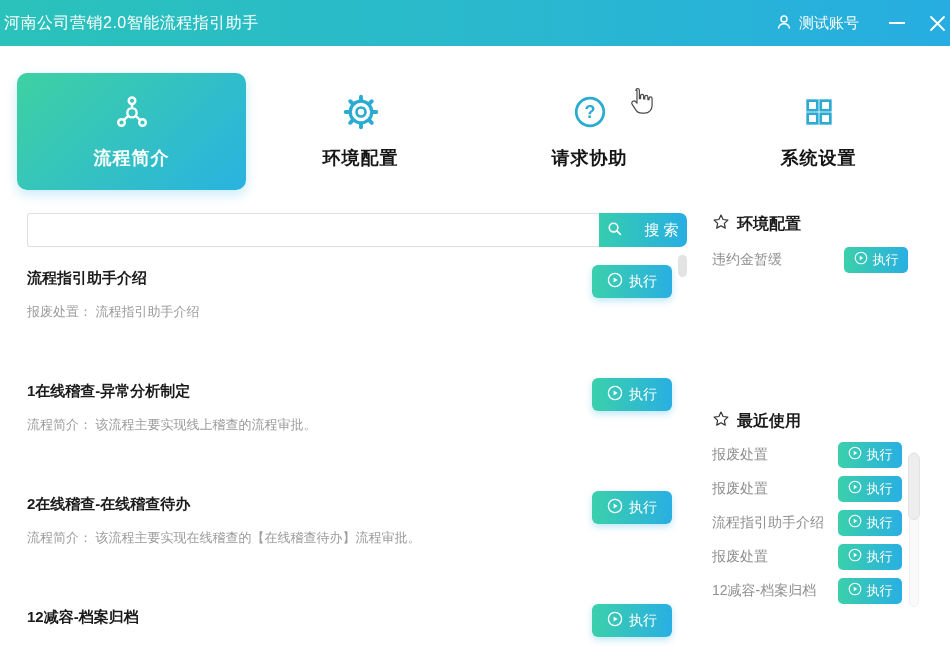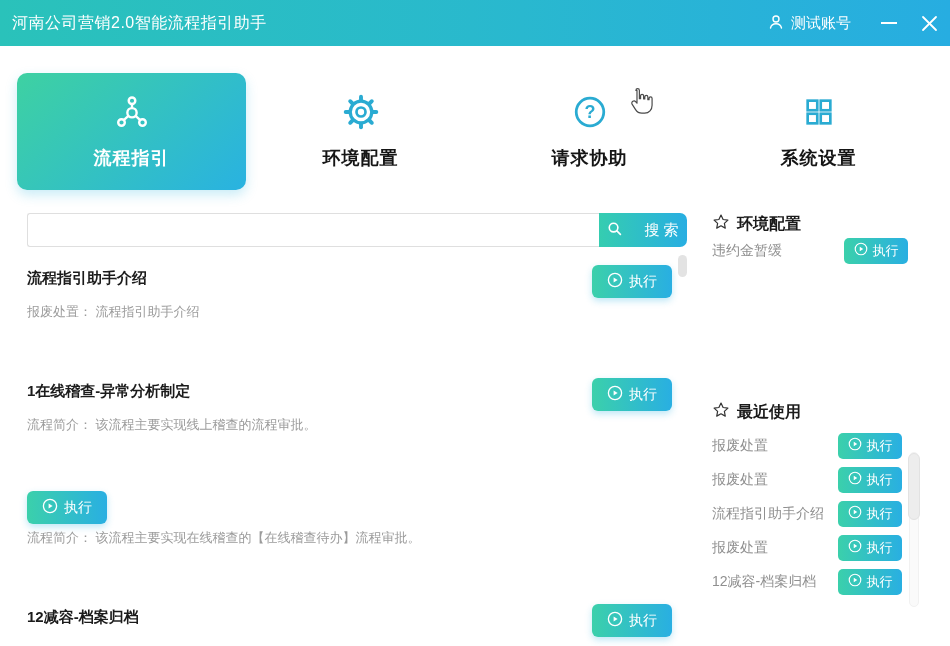--- a/index.html
+++ b/index.html
@@ -5,21 +5,21 @@
   * { margin:0; padding:0; box-sizing:border-box; }
   html,body { width:950px; height:646px; }
   body {
     position:relative; overflow:hidden; background:#fff;
     font-family:"Liberation Sans","DejaVu Sans",sans-serif;
   }
   
   .titlebar{
     height:46px; width:100%;
     background:linear-gradient(90deg,#2ac2ba 0%,#29b8cf 55%,#27ade1 100%);
-    display:flex; align-items:center; padding:0 12px; color:#fff;
+    display:flex; align-items:center; padding:0 4px; color:#fff;
   }
   .titlebar .app-title{ font-size:16px; letter-spacing:.5px; }
   .titlebar-right{ margin-left:auto; display:flex; align-items:center; }
   .user-chip{ display:flex; align-items:flex-end; gap:7px; font-size:15px; }
   .win-min{ width:16px; height:2px; background:#fff; margin-left:30px; cursor:pointer; }
   .win-close{ margin-left:24px; cursor:pointer; display:flex; }
   
   .tabs{ display:flex; margin:27px 17px 0; height:117px; }
   .tab{
     flex:1; display:flex; flex-direction:column; align-items:center;
@@ -59,21 +59,21 @@
   
   .sidebar{ position:absolute; left:712px; top:213px; width:228px; }
   .side-header{ display:flex; align-items:center; gap:7px; font-size:16px; font-weight:bold; color:#1b1b1b; }
   .side-row{ display:flex; align-items:center; justify-content:space-between; width:196px; height:27px; margin-bottom:7px; }
   .side-label{ font-size:14px; color:#8f8f8f; white-space:nowrap; overflow:hidden; }
   .side-btn{
     width:64px; height:26px; border:none; cursor:pointer; border-radius:5px;
     background:linear-gradient(90deg,#3bd0ab,#29afe2); color:#fff; font-size:13px;
     display:flex; align-items:center; justify-content:center; gap:5px; flex:none;
   }
-  .fav-section .side-row{ margin-top:2px; }
+  .fav-section .side-row{ margin-top:11px; }
   .recent-section{ margin-top:137px; }
   .recent-rows{ margin-top:9px; }
   .recent-rows .side-row{ width:190px; }
   
   .main-scrollthumb{ position:absolute; left:678px; top:255px; width:9px; height:22px; background:#e3e3e3; border-radius:5px; }
   .side-scrolltrack{ position:absolute; left:909px; top:452px; width:10px; height:155px; background:#fafafa; border:1px solid #f1f1f1; border-radius:5px; }
   .side-scrollthumb{ position:absolute; left:908px; top:453px; width:12px; height:67px; background:#ededed; border:1px solid #e2e2e2; border-radius:6px; }
   
   .cursor{ position:absolute; left:629px; top:87px; z-index:50; pointer-events:none; }
 </style>
@@ -108,21 +108,21 @@
       <svg width="36" height="36" viewBox="0 0 24 24" fill="none" stroke="#fff" stroke-width="1.6">
         <circle cx="12" cy="4.5" r="2.2"></circle>
         <circle cx="12" cy="12.5" r="3.1"></circle>
         <circle cx="5" cy="19" r="2.2"></circle>
         <circle cx="19" cy="19" r="2.2"></circle>
         <line x1="12" y1="6.7" x2="12" y2="9.4"></line>
         <line x1="9.6" y1="14.6" x2="6.5" y2="17.4"></line>
         <line x1="14.4" y1="14.6" x2="17.5" y2="17.4"></line>
       </svg>
     </span>
-    <span class="tab-label">流程指引</span>
+    <span class="tab-label">流程简介</span>
   </div>
 
 
   <div class="tab">
     <span class="tab-icon">
       <svg width="36" height="36" viewBox="0 0 24 24" fill="none" stroke="#2aabd2">
         <g stroke-width="2.6" stroke-linecap="round">
           <line x1="12" y1="1.8" x2="12" y2="4.2"></line>
             <line x1="12" y1="19.8" x2="12" y2="22.2"></line>
           <line x1="1.8" y1="12" x2="4.2" y2="12"></line>
@@ -204,20 +204,21 @@
           </svg>
         </span>
         <span>执行</span>
       </button>
     </div>
     <div class="item-desc">流程简介： 该流程主要实现线上稽查的流程审批。</div>
   </div>
 
   <div class="process-item">
     <div class="item-head">
+      <div class="item-title">2在线稽查-在线稽查待办</div>
       <button class="exec-btn">
         <span>
           <svg width="16" height="16" viewBox="0 0 16 16" fill="none">
             <circle cx="8" cy="8" r="6.6" stroke="#fff" stroke-width="1.3"></circle>
             <path d="M6.6 5.4l4 2.6-4 2.6z" fill="#fff"></path>
           </svg>
         </span>
         <span>执行</span>
       </button>
     </div>

